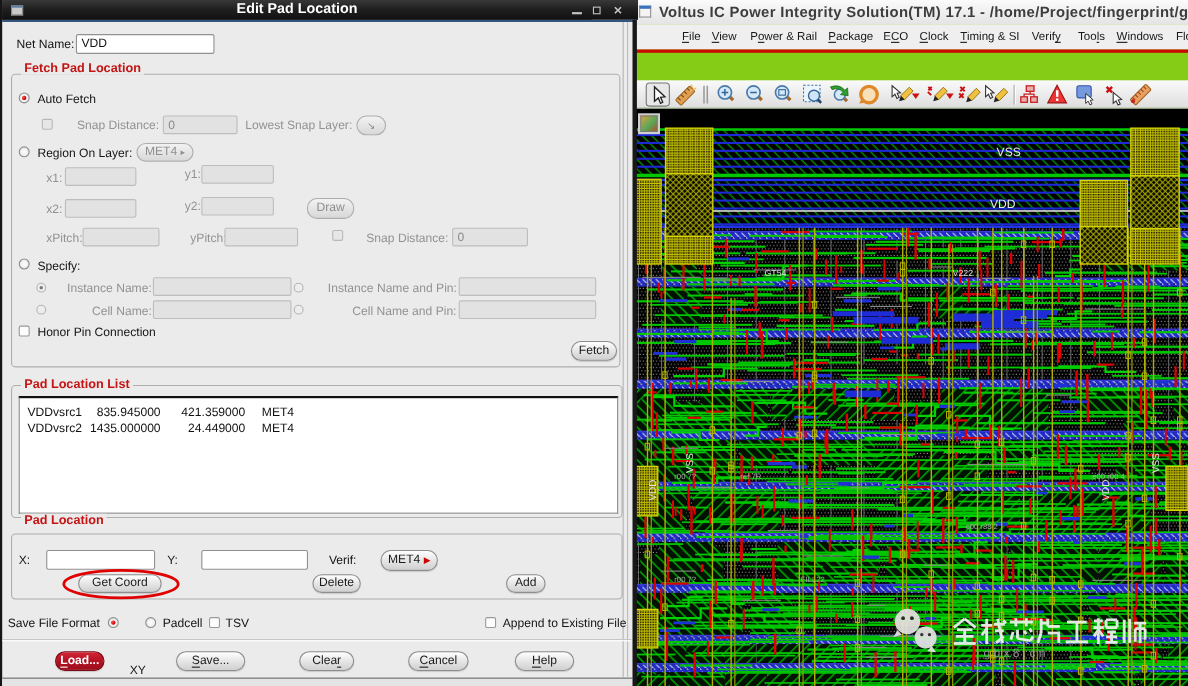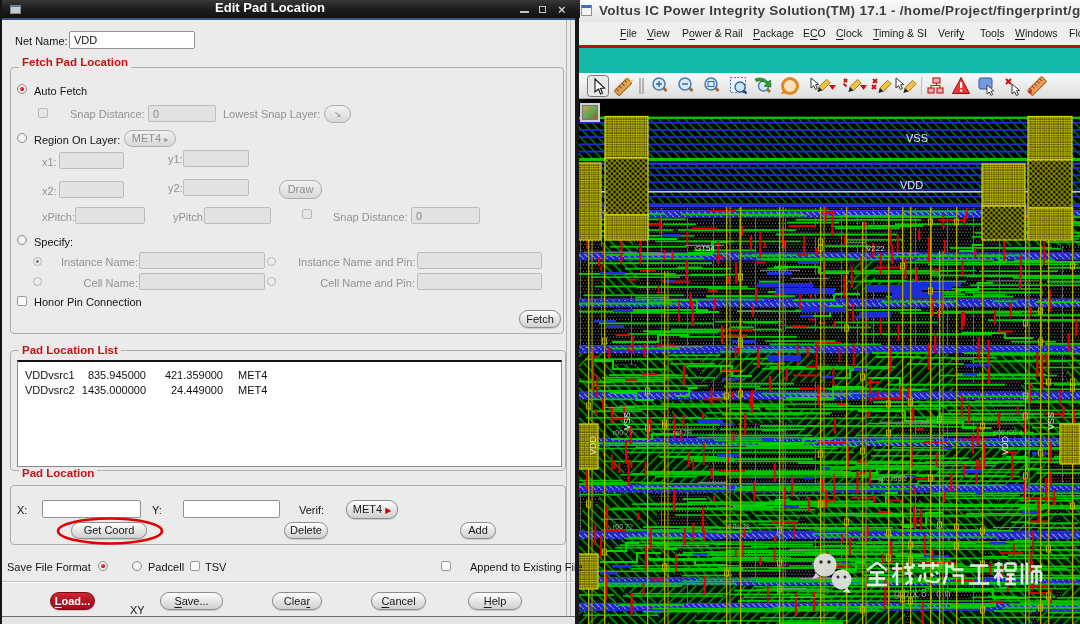--- a/index.html
+++ b/index.html
@@ -16,21 +16,21 @@
 .inpd{position:absolute;background:#e2e2e2;border:1px solid #bdbdbd;border-radius:2px;font-size:11px;color:#8a8a8a;padding:1px 4px;line-height:14px;}
 .btn{position:absolute;background:linear-gradient(#ffffff,#e8e8e8 45%,#d0d0d0);border:1px solid #8d8d8d;border-radius:9px;font-size:11px;color:#1a1a1a;text-align:center;box-shadow:0 1px 1px rgba(0,0,0,.15);}
 .btnd{position:absolute;background:linear-gradient(#f2f2f2,#d8d8d8);border:1px solid #adadad;border-radius:9px;font-size:11px;color:#8f8f8f;text-align:center;}
 .rad{position:absolute;width:10px;height:10px;border-radius:50%;background:radial-gradient(#fff,#e2e2e2);border:1px solid #8d8d8d;}
 .rad.on:after{content:"";position:absolute;left:1.8px;top:1.8px;width:4.5px;height:4.5px;border-radius:50%;background:radial-gradient(circle at 35% 35%,#f55,#c00 60%,#800);}
 .radd{position:absolute;width:9px;height:9px;border-radius:50%;background:#ededed;border:1px solid #b5b5b5;}
 .radd.on:after{content:"";position:absolute;left:2px;top:2px;width:3px;height:3px;border-radius:50%;background:#777;}
 .chk{position:absolute;width:10px;height:10px;background:#fdfdfd;border:1px solid #9a9a9a;border-radius:2px;}
 .chkd{position:absolute;width:10px;height:10px;background:#e6e6e6;border:1px solid #b8b8b8;border-radius:2px;}
 u{text-decoration:underline;text-underline-offset:2px;}
-#voltus{position:absolute;left:578px;top:0;width:502px;height:624px;background:#14b8a6;}
+#voltus{position:absolute;left:578px;top:0;width:502px;height:624px;background:#84cc16;}
 #vtitle{position:absolute;left:0;top:0;width:100%;height:22px;background:linear-gradient(#fbfbfb,#e4e4e4);color:#3d3d3d;font-weight:bold;font-size:13.5px;line-height:21px;white-space:nowrap;overflow:hidden;letter-spacing:0.3px;}
 #vmenu{position:absolute;left:0;top:22px;width:100%;height:23px;background:#efefef;font-size:10.5px;color:#191919;overflow:hidden;}
 #vmenu span{position:absolute;top:5px;white-space:nowrap;padding-left:35px;}
 #vred{position:absolute;left:0;top:45px;width:100%;height:3px;background:#c90800;}
 #vtabrow{position:absolute;left:0;top:48px;width:100%;height:25px;background:#e2e2e2;border-bottom:1px solid #bdbdbd;}
 #vtab{position:absolute;left:5px;top:8px;width:38px;height:17px;background:#f1f1f1;border:1px solid #8f8f8f;border-bottom:none;border-radius:3px 3px 0 0;font-size:10.5px;text-align:center;line-height:16px;color:#111;}
 #vplus{position:absolute;left:49px;top:8px;width:16px;height:16px;border-radius:50%;background:radial-gradient(circle at 35% 30%,#e87a5a,#cc3a22 70%,#a92a16);border:1px solid #9c2a18;color:#fff;font-weight:bold;font-size:13px;line-height:14px;text-align:center;}
 #vtools{position:absolute;left:0;top:73px;width:100%;height:26px;background:linear-gradient(#fafafa,#dedede);border-bottom:1px solid #a5a5a5;}
 #vcanvas{position:absolute;left:0;top:99px;width:502px;height:525px;background:#000;}
 </style></head>
@@ -1487,27 +1487,27 @@
   <div class="btn" style="left:344px;top:500px;width:52px;height:19px;line-height:17px;">MET4 <span style="color:#c00;font-size:8px;">▶</span></div>
   <div class="btn" style="left:69px;top:522px;width:76px;height:17px;line-height:15px;">Get Coord</div>
   <svg style="position:absolute;left:52px;top:514px;" width="112" height="34">
         <ellipse cx="56" cy="17" rx="52" ry="12.5" fill="none" stroke="#e00000" stroke-width="2.5"></ellipse>
       </svg>
   <div class="btn" style="left:282px;top:522px;width:44px;height:17px;line-height:15px;">Delete</div>
   <div class="btn" style="left:458px;top:522px;width:36px;height:17px;line-height:15px;">Add</div>
 
   <div class="lbl" style="left:5px;top:561px;">Save File Format</div>
   <div class="rad on" style="left:96px;top:561px;width:10px;height:10px;"></div>
-  <div class="lbl" style="left:128px;top:561px;margin-top:43px;">XY</div>
+  <div class="lbl" style="left:116px;top:561px;margin-top:43px;">XY</div>
   <div class="rad" style="left:130px;top:561px;width:10px;height:10px;"></div>
   <div class="lbl" style="left:146px;top:561px;">Padcell</div>
   <div class="chk" style="left:188px;top:561px;"></div>
   <div class="lbl" style="left:203px;top:561px;">TSV</div>
   <div class="chk" style="left:439px;top:561px;"></div>
-  <div class="lbl" style="left:455px;top:561px;margin-left:13px;">Append to Existing File</div>
+  <div class="lbl" style="left:455px;top:561px;">Append to Existing File</div>
 
   <div style="position:absolute;left:0px;top:581px;width:572px;height:2px;border-top:1px solid #c2c2c2;border-bottom:1px solid #fff;"></div>
   <div class="btn" style="left:48px;top:592px;width:45px;height:18px;line-height:16px;background:linear-gradient(#d42536,#b51323 45%,#9e0f1c);border-color:#7a0a14;color:#fff;font-weight:bold;"><u>L</u>oad...</div>
   <div class="btn" style="left:158px;top:592px;width:63px;height:18px;line-height:16px;"><u>S</u>ave...</div>
   <div class="btn" style="left:270px;top:592px;width:50px;height:18px;line-height:16px;">Clea<u>r</u></div>
   <div class="btn" style="left:369px;top:592px;width:55px;height:18px;line-height:16px;"><u>C</u>ancel</div>
   <div class="btn" style="left:466px;top:592px;width:54px;height:18px;line-height:16px;"><u>H</u>elp</div>
 </div>
 </div>
 

